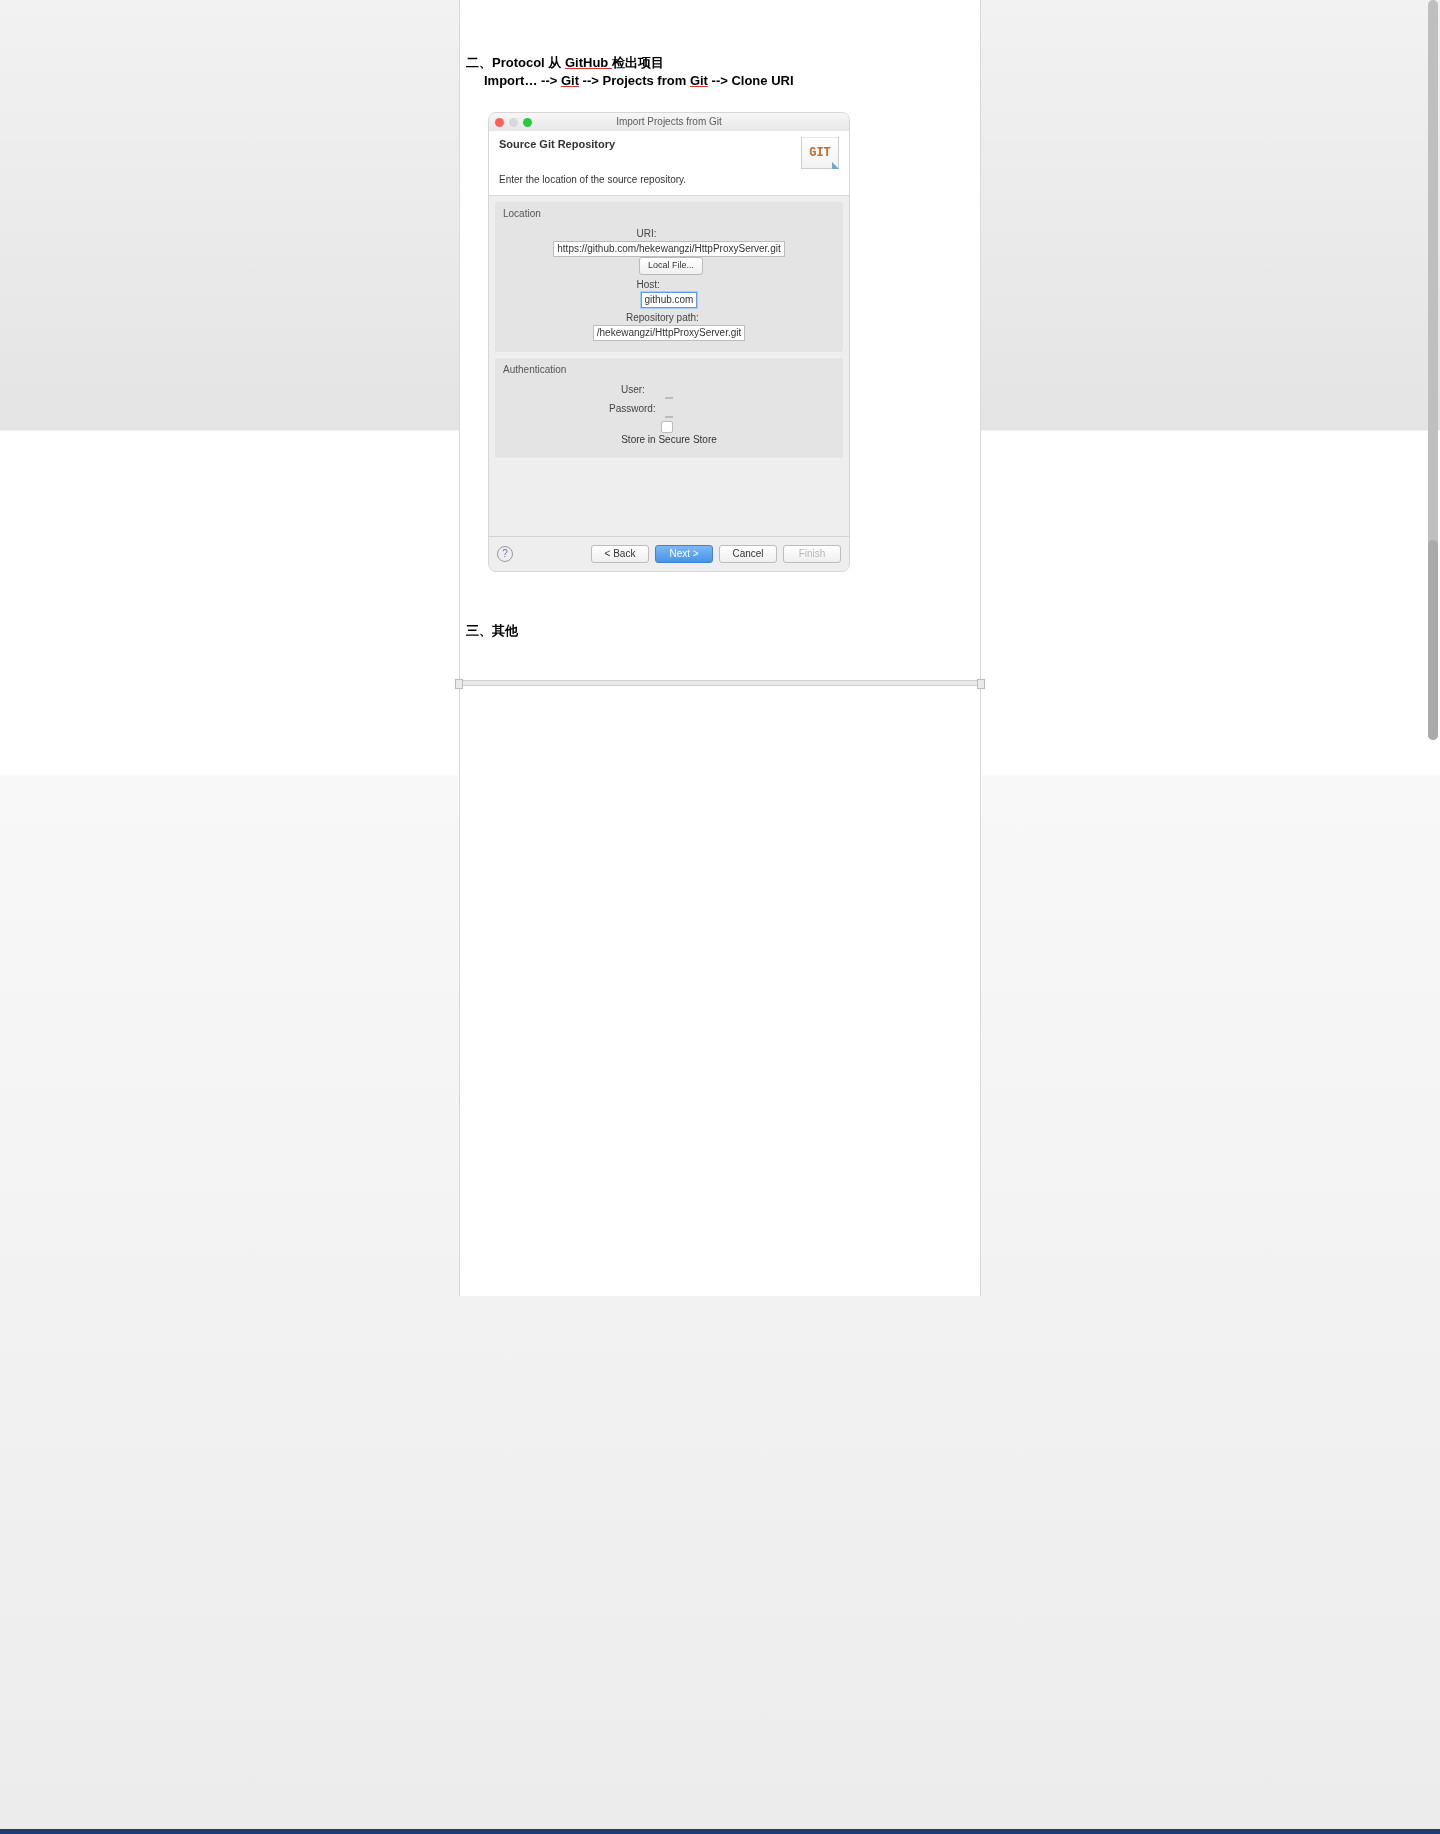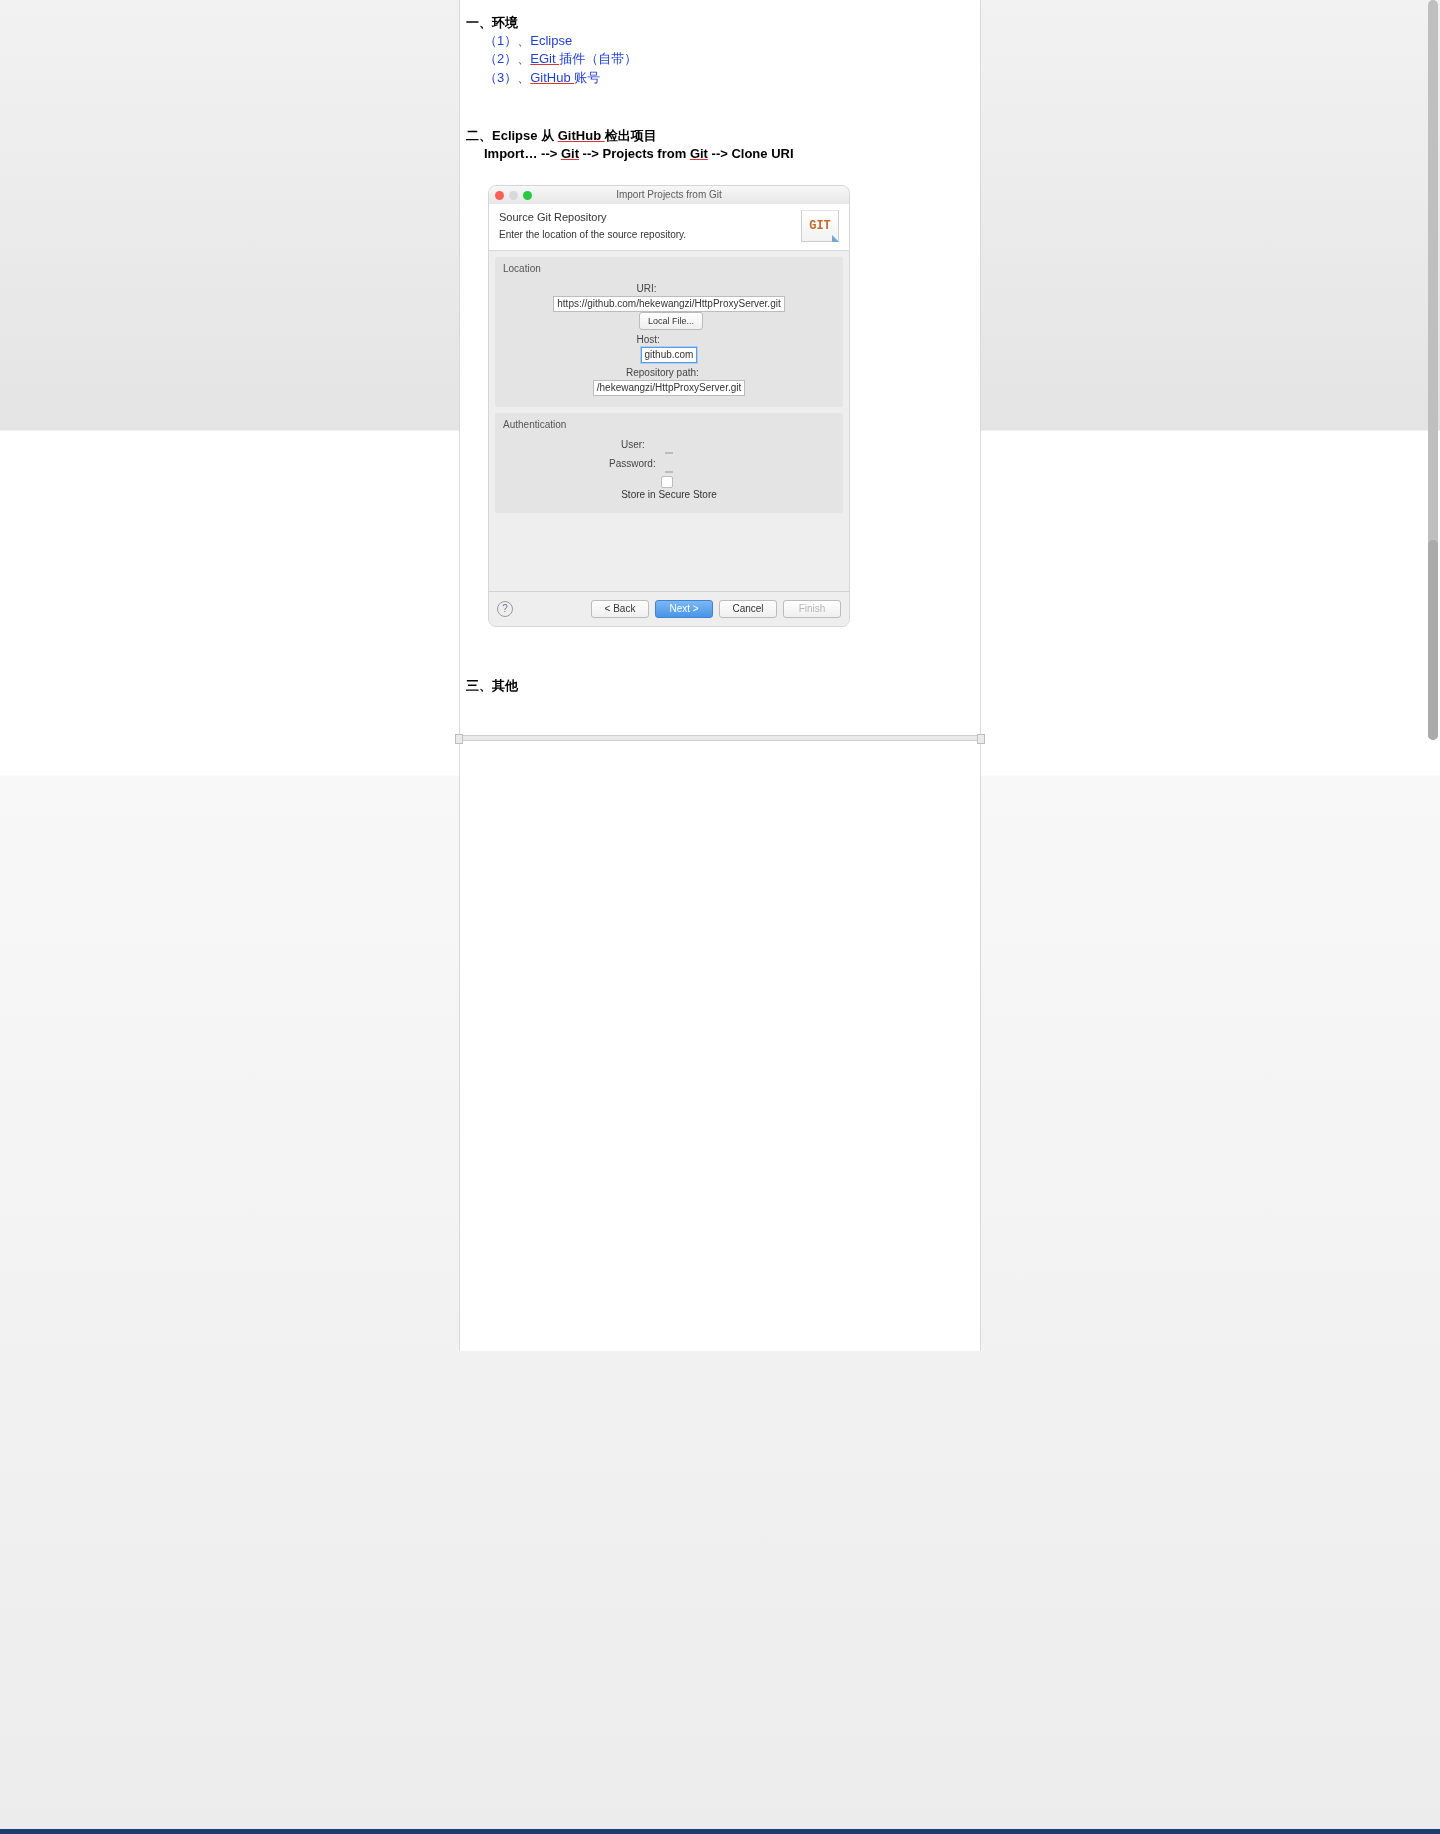--- a/index.html
+++ b/index.html
@@ -63,21 +63,21 @@
   .dot{width:9px;height:9px;border-radius:50%;}
   .dot.r{background:#ff5f57;}
   .dot.y{background:#d9d9d9;}
   .dot.g{background:#28c840;}
   .banner{
     background:#ffffff;padding:6px 10px 8px 10px;
     display:flex;align-items:flex-start;justify-content:space-between;
     border-bottom:1px solid #d8d8d8;
   }
   .banner .bl{}
-  .banner .bt{font-weight:normal;font-size:11px;margin-bottom:2px;}
+  .banner .bt{font-weight:bold;font-size:11px;margin-bottom:20px;}
   .giticon{
     width:36px;height:30px;border:1px solid #ccc;border-top:1px solid #e4e4e4;
     background:linear-gradient(#ffffff,#f2f2f2);
     font-family:"Courier New",monospace;font-weight:bold;font-size:12px;
     color:#c46b2e;display:flex;align-items:center;justify-content:center;
     position:relative;
   }
   .giticon::after{content:"";position:absolute;right:-1px;bottom:-1px;width:0;height:0;border-left:7px solid #6fa6d6;border-top:7px solid transparent;}
   .body{background:#eeeeee;padding:6px 6px 10px 6px;}
   .group{
@@ -127,33 +127,25 @@
 </style>
 </head>
 <body>
 
 <div class="scrollbar"></div>
 <div class="scrollbar2"></div>
 
 <div class="page">
   <div class="doc">
 
+
+    <div style="height:40px"></div>
+
     <div class="sec">
-      <span class="h">一、</span><span class="h">环境</span>
-      <div class="indent">
-        <span class="link">（1）、</span><span class="link">Eclipse</span><br>
-        <span class="link">（2）、</span><span class="link underline">EGit </span><span class="link">插件（自带）</span><br>
-        <span class="link">（3）、</span><span class="link underline">GitHub </span><span class="link">账号</span>
-      </div>
-    </div>
-
-    <div style="height:40px"></div>
-
-    <div class="sec">
-      <span class="h">二、</span><span class="h">Eclipse 从 </span><span class="h underline">GitHub </span><span class="h">检出项目</span>
+      <span class="h">二、</span><span class="h">Protocol 从 </span><span class="h underline">GitHub </span><span class="h">检出项目</span>
       <div class="indent">
         <span class="h">Import… --&gt; </span><span class="h underline">Git</span><span class="h"> --&gt; Projects from </span><span class="h underline">Git</span><span class="h"> --&gt; Clone URI</span>
       </div>
     </div>
 
     <div class="shot">
       <div class="titlebar">
         <div class="dots">
           <div class="dot r"></div>
           <div class="dot y"></div>

